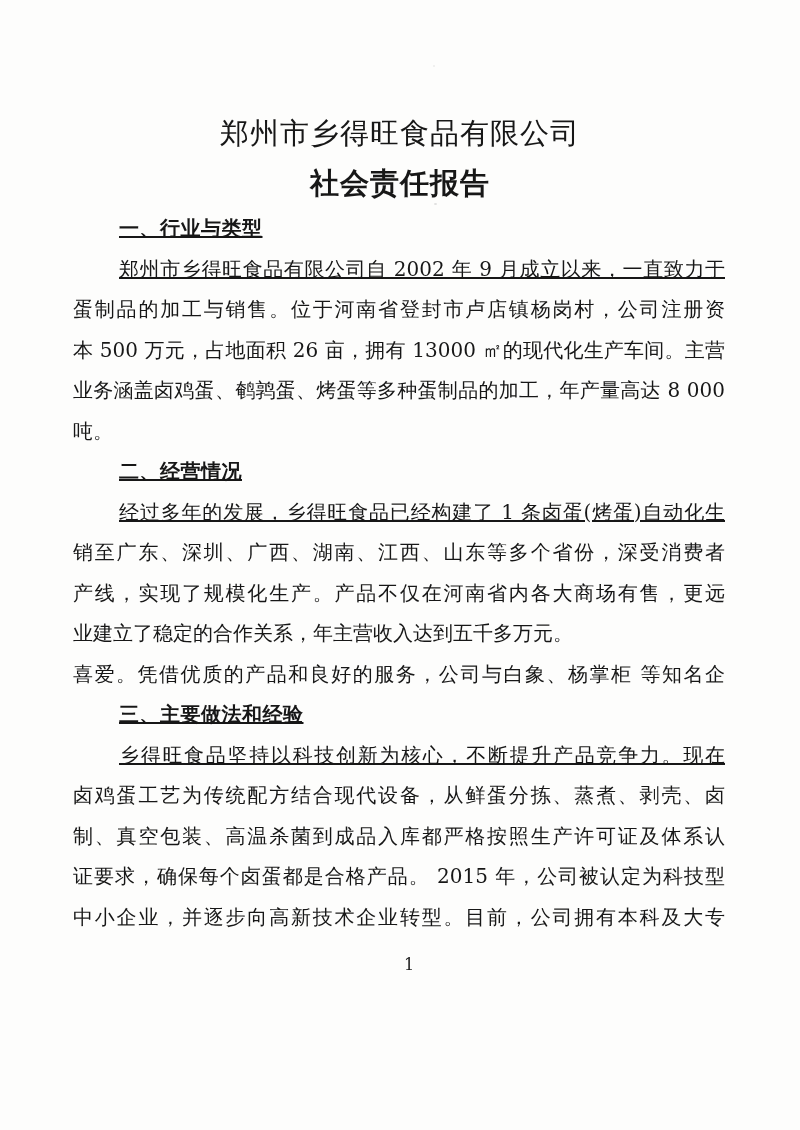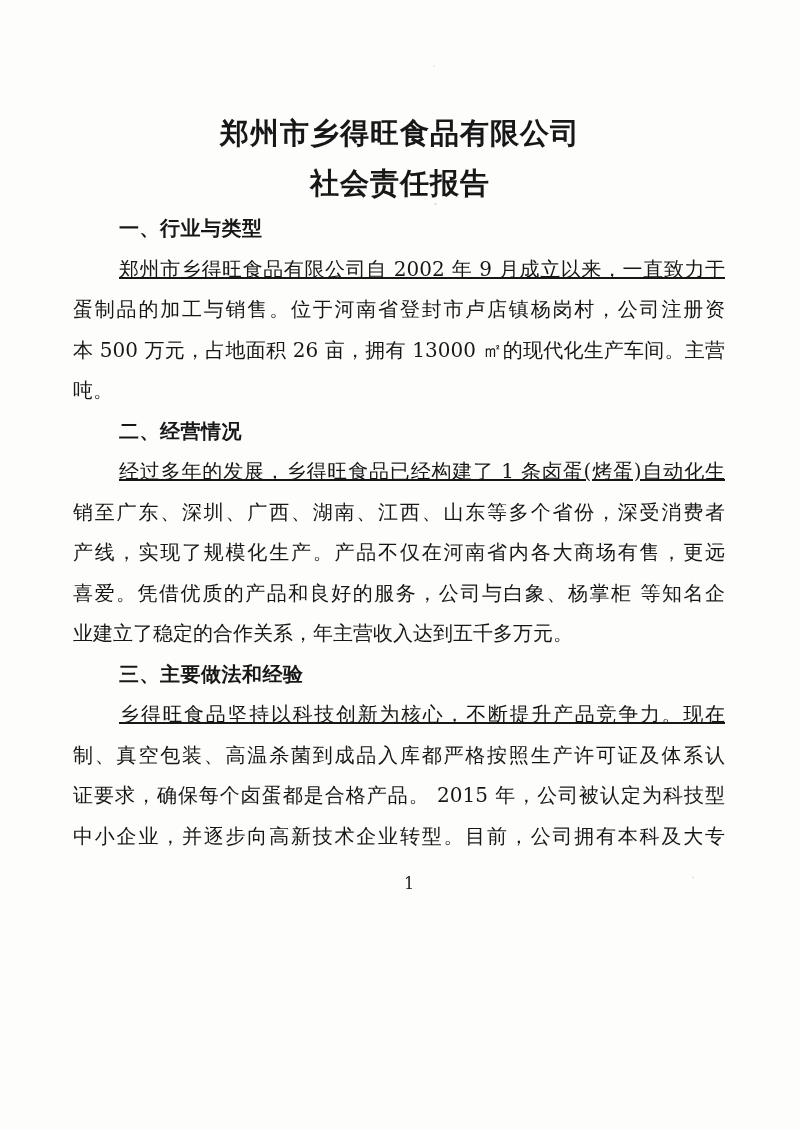--- a/index.html
+++ b/index.html
@@ -12,21 +12,21 @@
     position: relative;
     width: 800px; height: 1130px;
     background: #fdfdfc;
     color: #171717;
     overflow: hidden;
   }
   .doc-title {
     margin: 108px 0 0 0;
     text-align: center;
     font-size: 29px;
-    font-weight: bold;
+    font-weight: normal;
     line-height: 50px;
     letter-spacing: 1px;
     white-space: nowrap;
   }
   .doc-subtitle {
     text-align: center;
     font-size: 29px;
     font-weight: bold;
     line-height: 50px;
     letter-spacing: 1px;
@@ -34,20 +34,21 @@
   }
   .doc-body {
     margin: 0 75px 0 73px;
     font-size: 20px;
     line-height: 40.5px;
   }
   .section-heading {
     font-weight: bold;
     text-indent: 2.3em;
     letter-spacing: 0.5px;
+    text-decoration: underline;
   }
   .para-line {
     text-align: justify;
     text-align-last: left;
   }
   .para-line.jl {
     text-align-last: justify;
   }
   .para-line.first {
     text-indent: 2.3em;
@@ -82,33 +83,35 @@
   <div class="doc-title">郑州市乡得旺食品有限公司</div>
 
   <div class="doc-subtitle">社会责任报告</div>
 
   <div class="doc-body">
       <div class="section-heading">一、行业与类型</div>
       <div class="paragraph">
         <div class="para-line first jl">郑州市乡得旺食品有限公司自 2002 年 9 月成立以来，一直致力于</div>
         <div class="para-line jl">蛋制品的加工与销售。位于河南省登封市卢店镇杨岗村，公司注册资</div>
         <div class="para-line jl">本 500 万元，占地面积 26 亩，拥有 13000 ㎡的现代化生产车间。主营</div>
+        <div class="para-line jl">业务涵盖卤鸡蛋、鹌鹑蛋、烤蛋等多种蛋制品的加工，年产量高达 8 000</div>
         <div class="para-line">吨。</div>
       </div>
       <div class="section-heading">二、经营情况</div>
       <div class="paragraph">
         <div class="para-line first jl">经过多年的发展，乡得旺食品已经构建了 1 条卤蛋(烤蛋)自动化生</div>
         <div class="para-line jl">销至广东、深圳、广西、湖南、江西、山东等多个省份，深受消费者</div>
         <div class="para-line jl">产线，实现了规模化生产。产品不仅在河南省内各大商场有售，更远</div>
+        <div class="para-line">业建立了稳定的合作关系，年主营收入达到五千多万元。</div>
         <div class="para-line jl">喜爱。凭借优质的产品和良好的服务，公司与白象、杨掌柜 等知名企</div>
-        <div class="para-line">业建立了稳定的合作关系，年主营收入达到五千多万元。</div>
       </div>
       <div class="section-heading">三、主要做法和经验</div>
       <div class="paragraph">
         <div class="para-line first jl">乡得旺食品坚持以科技创新为核心，不断提升产品竞争力。现在</div>
+        <div class="para-line jl">卤鸡蛋工艺为传统配方结合现代设备，从鲜蛋分拣、蒸煮、剥壳、卤</div>
         <div class="para-line jl">制、真空包装、高温杀菌到成品入库都严格按照生产许可证及体系认</div>
         <div class="para-line jl">证要求，确保每个卤蛋都是合格产品。 2015 年，公司被认定为科技型</div>
         <div class="para-line jl">中小企业，并逐步向高新技术企业转型。目前，公司拥有本科及大专</div>
       </div>
     </div>
 
   <div class="page-number">1</div>
 </div>
 
 </body></html>

